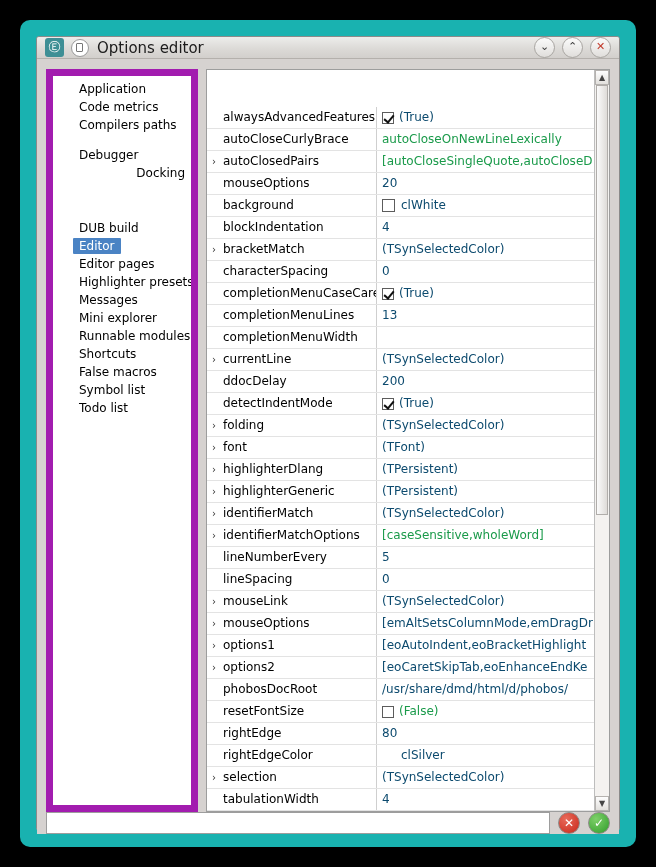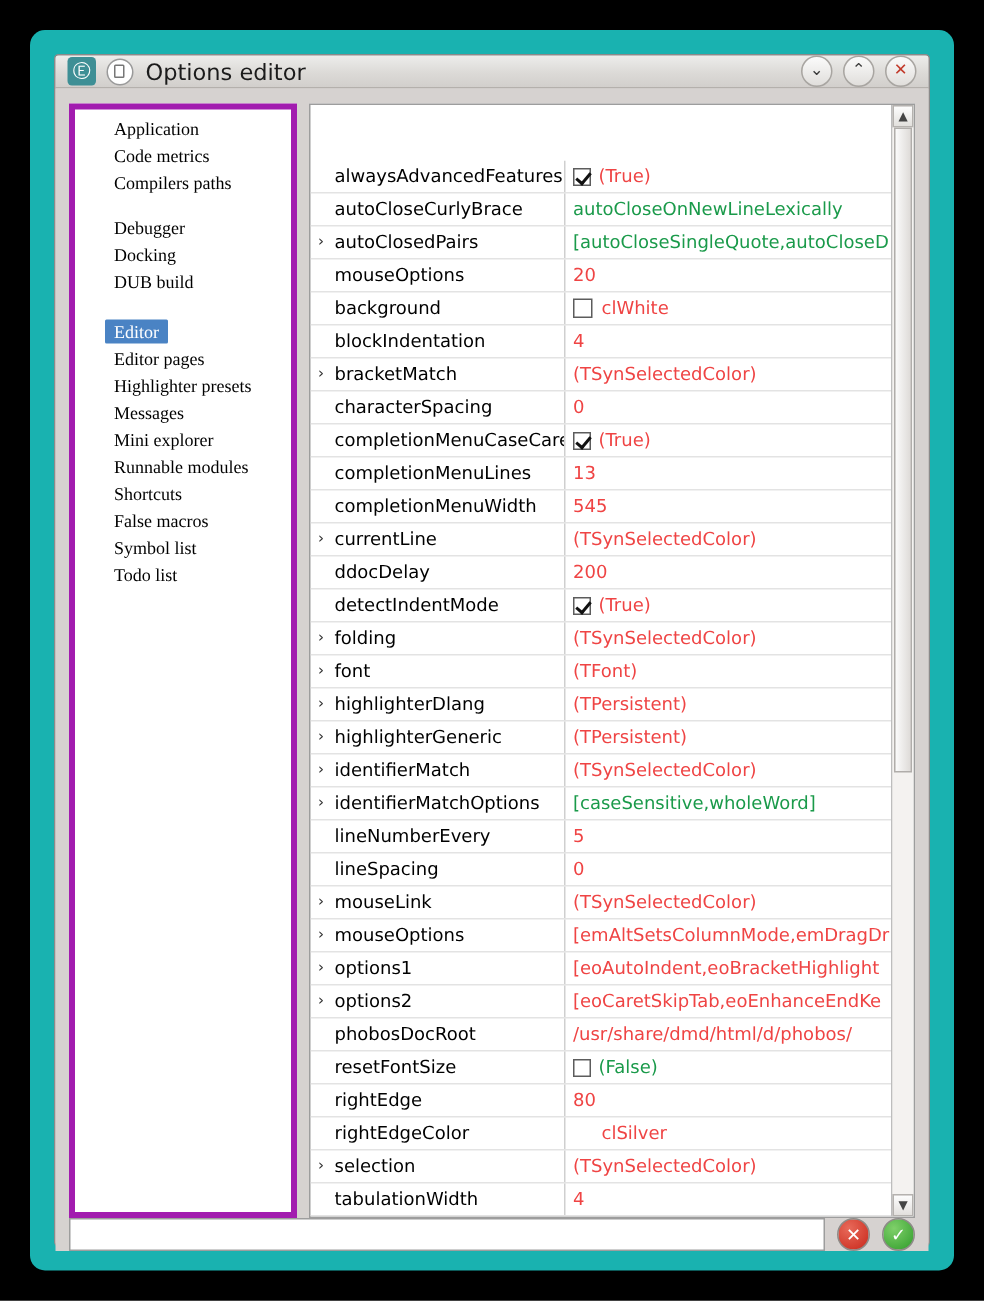--- a/index.html
+++ b/index.html
@@ -109,25 +109,24 @@
     flex: 1;
     display: flex;
     padding: 10px 9px 0 9px;
     box-sizing: border-box;
     gap: 8px;
     background: #d6d2d0;
   }
   .tree-panel {
     width: 152px;
     background: #ffffff;
-    border: 4px solid #a21caf;
+    border: 7px solid #a21caf;
     box-sizing: border-box;
     padding: 4px 2px;
     overflow: hidden;
-    font-family: Liberation Serif, serif;
   }
   .tree-item {
     font-size: 12px;
     color: #000000;
     padding: 1px 4px 1px 18px;
     line-height: 16px;
     white-space: nowrap;
   }
   .tree-item.selected {
     background: #4a83c4;
@@ -187,21 +186,21 @@
     color: #000;
     padding-left: 5px;
     box-sizing: border-box;
     white-space: nowrap;
     overflow: hidden;
     line-height: 21px;
     display: flex;
     align-items: center;
   }
   .val-green { color: #1a9a4a; }
-  .val-black { color: #ef4444; }
+  .val-black { color: #0c4a6e; }
   .checkbox {
     width: 12px; height: 12px;
     border: 1px solid #5c5c5c;
     background: #ffffff;
     display: inline-block;
     margin-right: 5px;
     position: relative;
     box-sizing: border-box;
     flex: 0 0 auto;
   }
@@ -317,23 +316,23 @@
     </div>
 
     <div class="win-body">
 
       <div class="tree-panel">
         <div class="tree-item-wrap">
             <div class="tree-item" style="padding: 1px 4px 1px 10px;"><span>Application</span></div>
             <div class="tree-item" style="padding: 1px 4px 1px 10px;"><span>Code metrics</span></div>
             <div class="tree-item" style="padding: 1px 4px 1px 10px;"><span>Compilers paths</span></div>
             <div class="tree-item" style="padding: 1px 4px 1px 10px; margin-top: 12px;"><span>Debugger</span></div>
-            <div class="tree-item" style="padding: 1px 4px 1px 10px;"><span>Docking</span></div>
-            <div class="tree-item" style="padding: 1px 4px 1px 10px;"><span>DUB build</span></div>
-            <div class="tree-item" style="padding: 1px 4px; margin-top: 15px;"><span class="tree-item selected" style="padding: 0px 6px;">Editor</span></div>
+            <div class="tree-item" style="padding: 1px 4px 1px 10px; text-align: right;"><span>Docking</span></div>
+            <div class="tree-item" style="padding: 1px 4px 1px 10px; margin-top: 37px;"><span>DUB build</span></div>
+            <div class="tree-item" style="padding: 1px 4px;"><span class="tree-item selected" style="padding: 0px 6px;">Editor</span></div>
             <div class="tree-item" style="padding: 1px 4px 1px 10px;"><span>Editor pages</span></div>
             <div class="tree-item" style="padding: 1px 4px 1px 10px;"><span>Highlighter presets</span></div>
             <div class="tree-item" style="padding: 1px 4px 1px 10px;"><span>Messages</span></div>
             <div class="tree-item" style="padding: 1px 4px 1px 10px;"><span>Mini explorer</span></div>
             <div class="tree-item" style="padding: 1px 4px 1px 10px;"><span>Runnable modules</span></div>
             <div class="tree-item" style="padding: 1px 4px 1px 10px;"><span>Shortcuts</span></div>
             <div class="tree-item" style="padding: 1px 4px 1px 10px;"><span>False macros</span></div>
             <div class="tree-item" style="padding: 1px 4px 1px 10px;"><span>Symbol list</span></div>
             <div class="tree-item" style="padding: 1px 4px 1px 10px;"><span>Todo list</span></div>
           </div>
@@ -410,23 +409,20 @@
             <div class="row">
               <div class="col-expander"></div>
               <div class="col-name">completionMenuLines</div>
               <div class="col-value">
                 <span class="val-black">13</span>
               </div>
             </div>
             <div class="row">
               <div class="col-expander"></div>
               <div class="col-name">completionMenuWidth</div>
-              <div class="col-value">
-                <span class="val-black">545</span>
-              </div>
             </div>
             <div class="row">
               <div class="col-expander">›</div>
               <div class="col-name">currentLine</div>
               <div class="col-value">
                 <span class="val-black">(TSynSelectedColor)</span>
               </div>
             </div>
             <div class="row">
               <div class="col-expander"></div>

